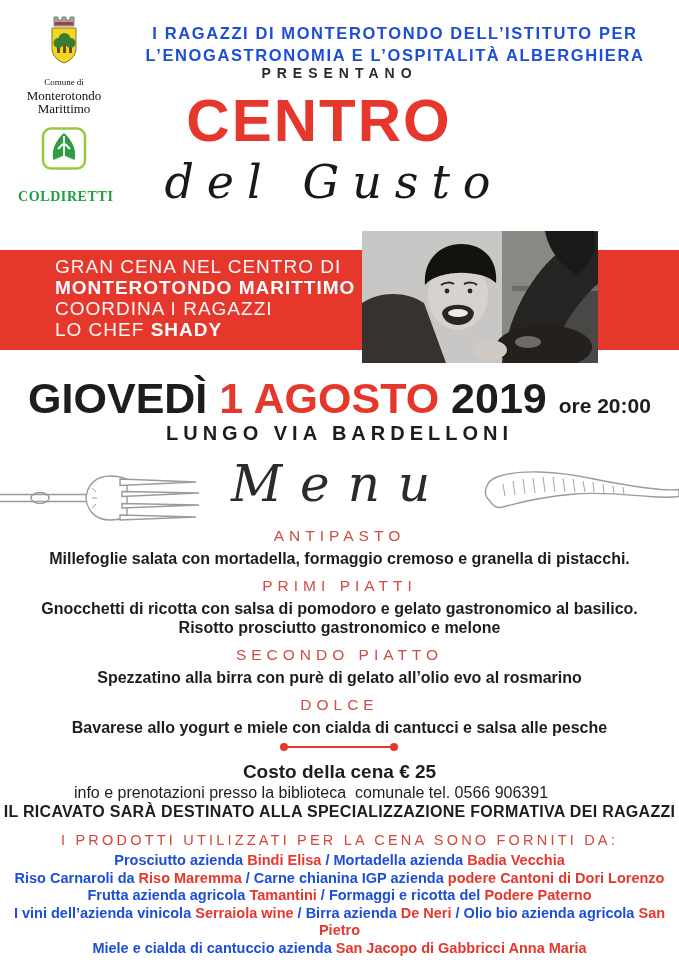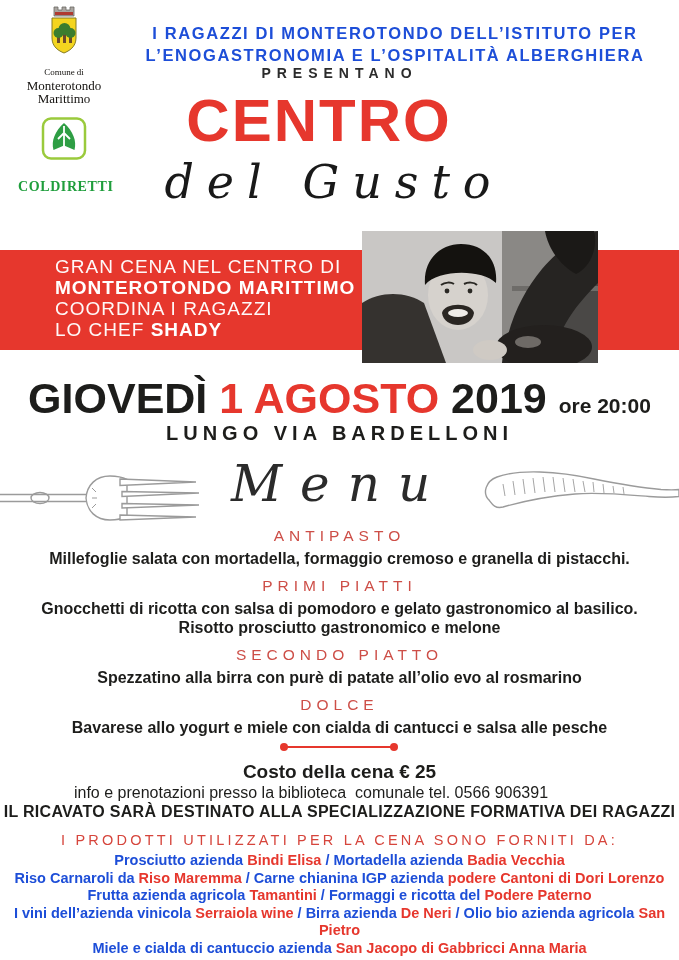--- a/index.html
+++ b/index.html
@@ -2,21 +2,21 @@
 <html><head>
 <meta charset="utf-8">
 <style>
   html,body { margin:0; padding:0; background:#ffffff; }
   .poster {
     position:relative; width:679px; height:960px; background:#ffffff;
     font-family:"Liberation Sans", sans-serif; color:#1d1d1b; overflow:hidden;
   }
 
   
-  .logos { position:absolute; left:18px; top:4px; width:92px; text-align:center; }
+  .logos { position:absolute; left:18px; top:14px; width:92px; text-align:center; }
   .comune-caption { font-family:"Liberation Serif", serif; color:#14120f; line-height:13px; }
   .comune-caption .small { font-size:9px; display:block; }
   .comune-caption .big   { font-size:13px; display:block; }
   .coldiretti { margin-top:12px; }
   .coldiretti-label { font-size:14px; font-weight:bold; color:#1f9e3c; letter-spacing:0.6px; margin-top:14px;font-family:Liberation Serif, serif; }
 
   
   .header-lines {
     position:absolute; left:112px; top:22px; width:566px; text-align:center;
     font-size:16.5px; font-weight:bold; letter-spacing:1.6px; color:#1d4ed8; line-height:22px;
@@ -188,21 +188,21 @@
         <div class="course-name">ANTIPASTO</div>
         <div class="course-item">Millefoglie salata con mortadella, formaggio cremoso e granella di pistacchi.</div>
       </div>
       <div class="course">
         <div class="course-name">PRIMI PIATTI</div>
         <div class="course-item">Gnocchetti di ricotta con salsa di pomodoro e gelato gastronomico al basilico.</div>
         <div class="course-item">Risotto prosciutto gastronomico e melone</div>
       </div>
       <div class="course">
         <div class="course-name">SECONDO PIATTO</div>
-        <div class="course-item">Spezzatino alla birra con purè di patate all’olio evo al rosmarino</div>
+        <div class="course-item">Spezzatino alla birra con purè di gelato all’olio evo al rosmarino</div>
       </div>
       <div class="course">
         <div class="course-name">DOLCE</div>
         <div class="course-item">Bavarese allo yogurt e miele con cialda di cantucci e salsa alle pesche</div>
       </div>
     </div>
 
   <div class="divider">
       <div class="line"></div>
     </div>

